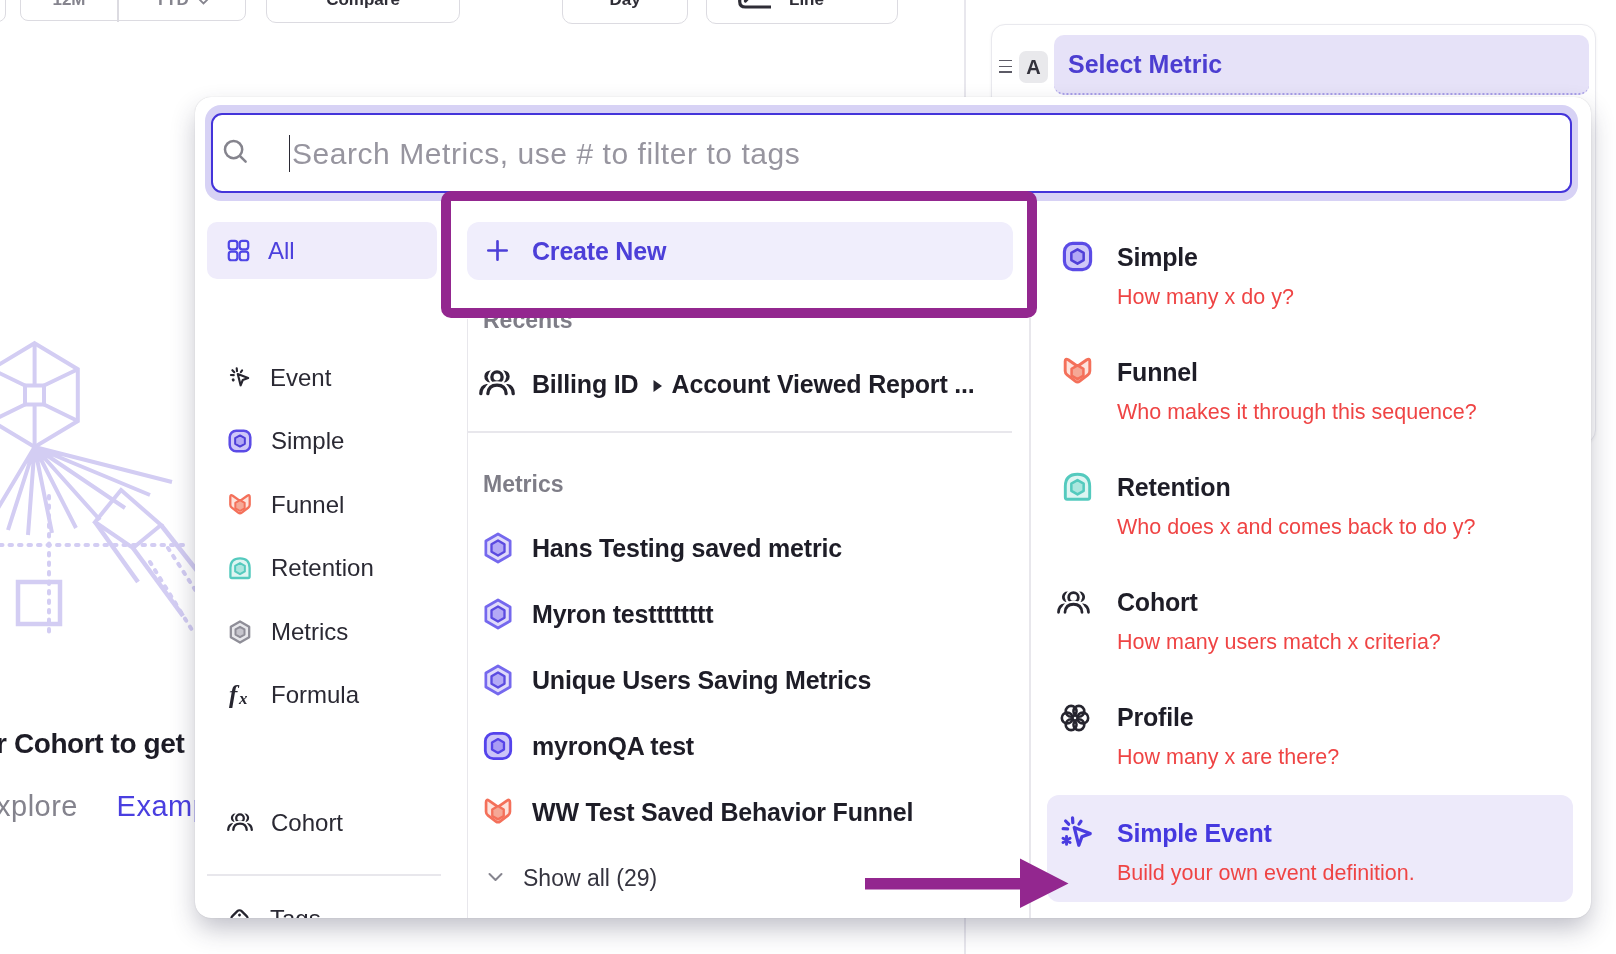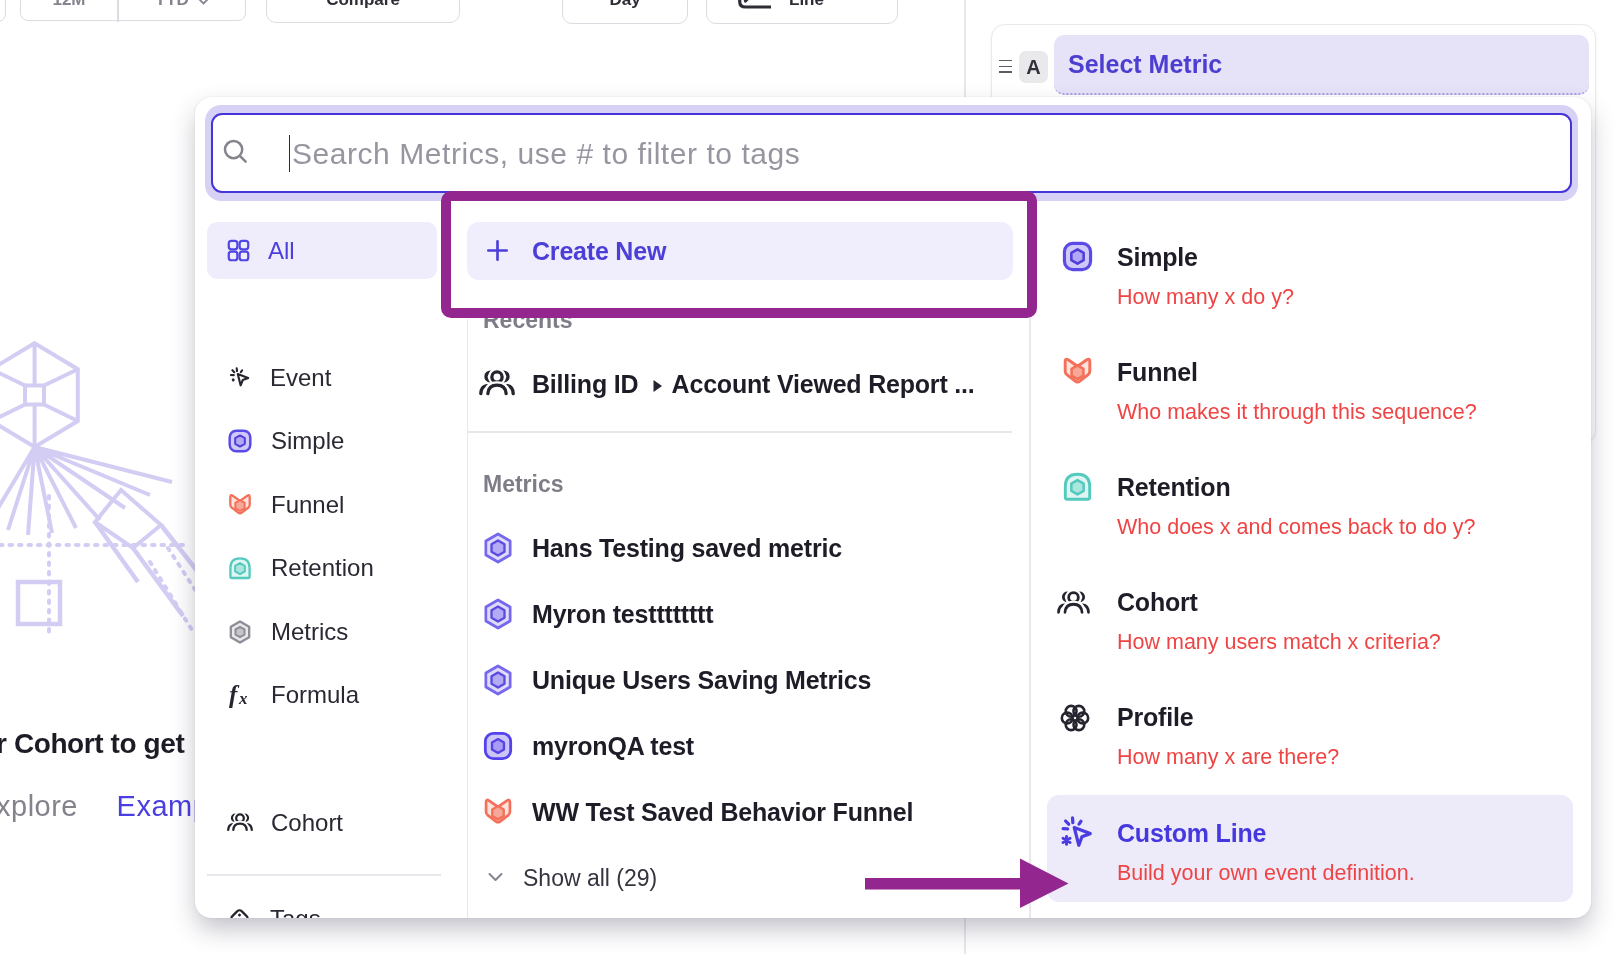--- a/index.html
+++ b/index.html
@@ -262,20 +262,20 @@
     </svg>
   <div class="abs rtitle" style="left:922px;top:606px;">Profile</div>
   <div class="abs rsub" style="left:922px;top:648px;">How many x are there?</div>
 
   <div class="abs" style="left:852px;top:698px;width:526px;height:107px;background:#edeafa;border-radius:12px;"></div>
   <svg class="abs ic" style="left:862px;top:716px;" width="40" height="40" viewBox="0 0 26 26" fill="none" stroke="#4b3de0" stroke-width="2.1">
       <path d="M11.2,9.4 L21.6,13.4 L16.2,15.4 L14.2,21.0 Z" stroke-linejoin="round"></path>
       <path d="M10.1,3.2 L10.3,6.2 M5.6,5.2 L7.6,7.3 M15.6,5.4 L14.3,7.2 M4.0,10.2 L6.9,10.3" stroke-linecap="round"></path>
       <path d="M6.2,15.2 L6.2,20.4 M3.9,16.4 L8.5,19.2 M8.5,16.4 L3.9,19.2" stroke-linecap="round" stroke-width="1.9"></path>
     </svg>
-  <div class="abs rtitle" style="left:922px;top:722px;color:#4538df;">Custom Line</div>
+  <div class="abs rtitle" style="left:922px;top:722px;color:#4538df;">Simple Event</div>
   <div class="abs rsub" style="left:922px;top:764px;">Build your own event definition.</div>
 </div>
 
 <div class="abs" style="left:441px;top:191px;width:596px;height:127px;border:10px solid #93278f;border-radius:10px;box-sizing:border-box;"></div>
 <svg class="abs ic" style="left:865px;top:858px;" width="205" height="51" viewBox="0 0 205 51">
   <polygon points="0,20 155,20 155,0.5 203.5,25.5 155,50 155,31.5 0,31.5" fill="#93278f"></polygon>
 </svg>
 
 </body></html>

